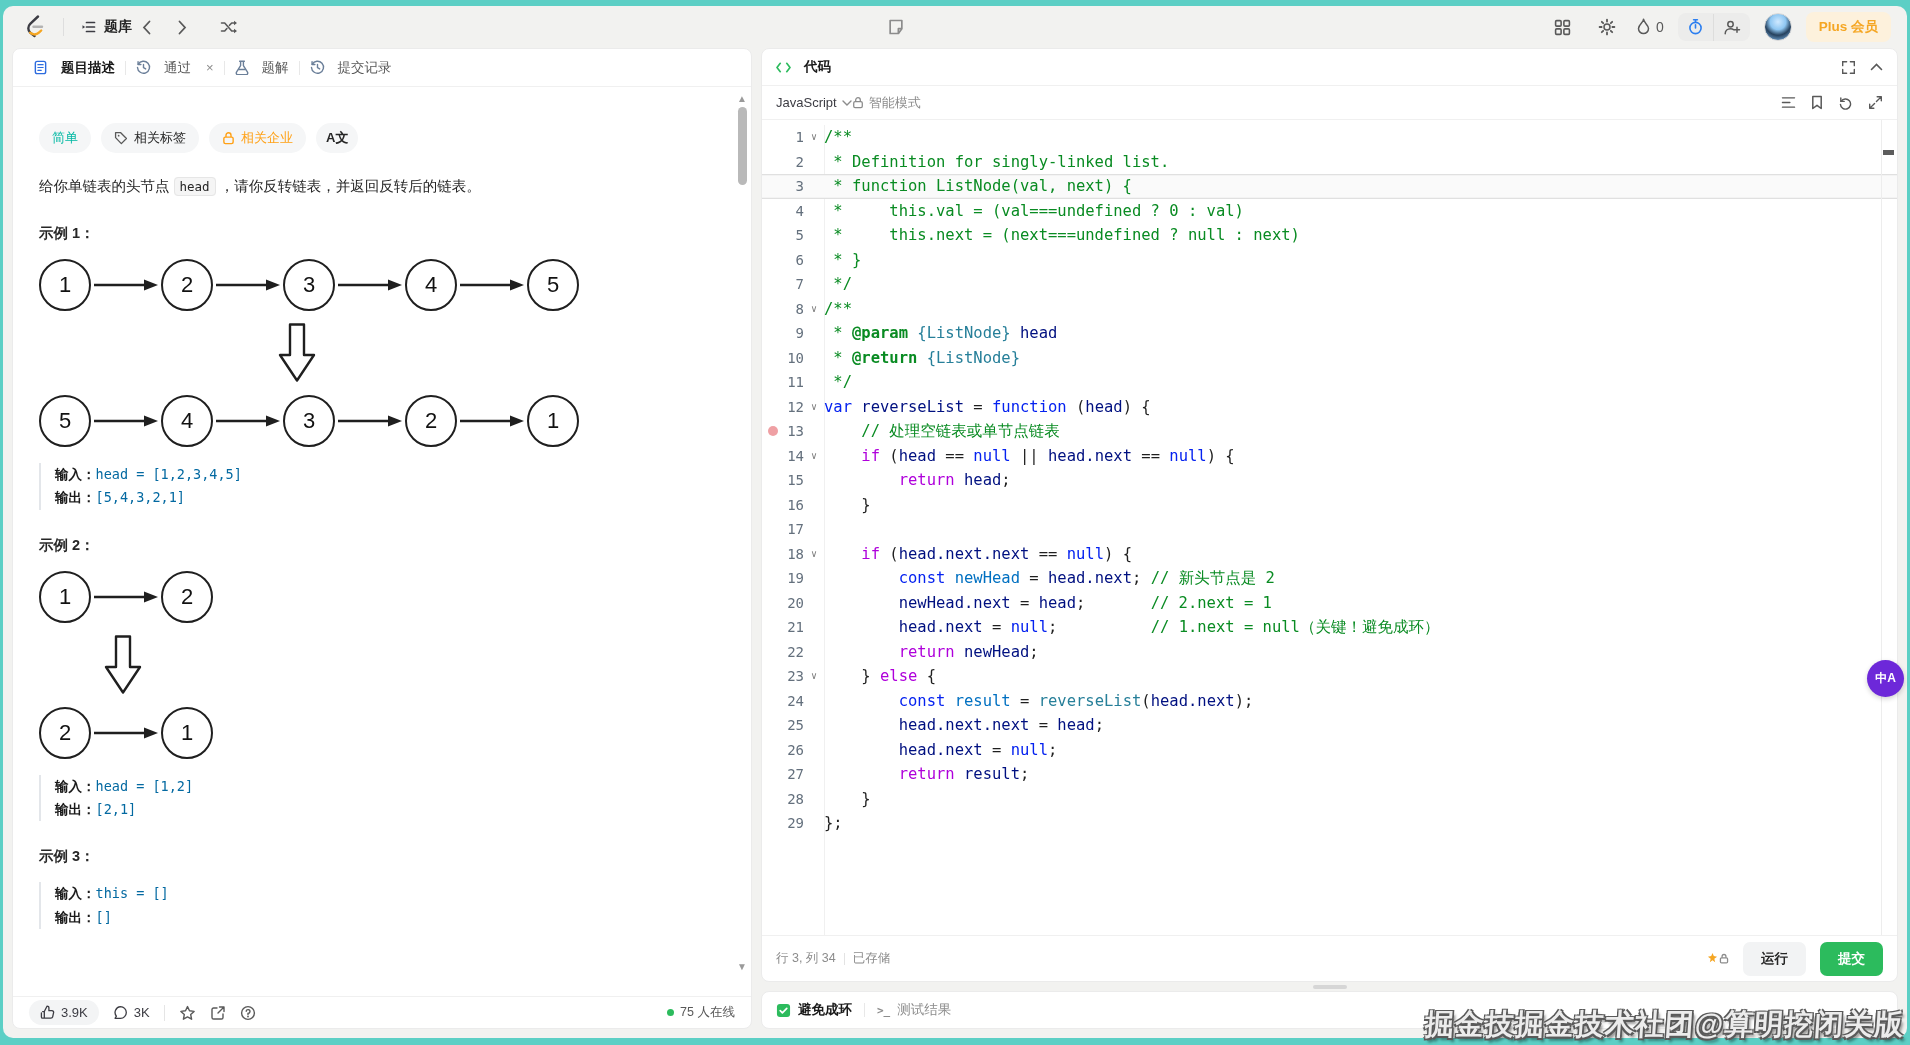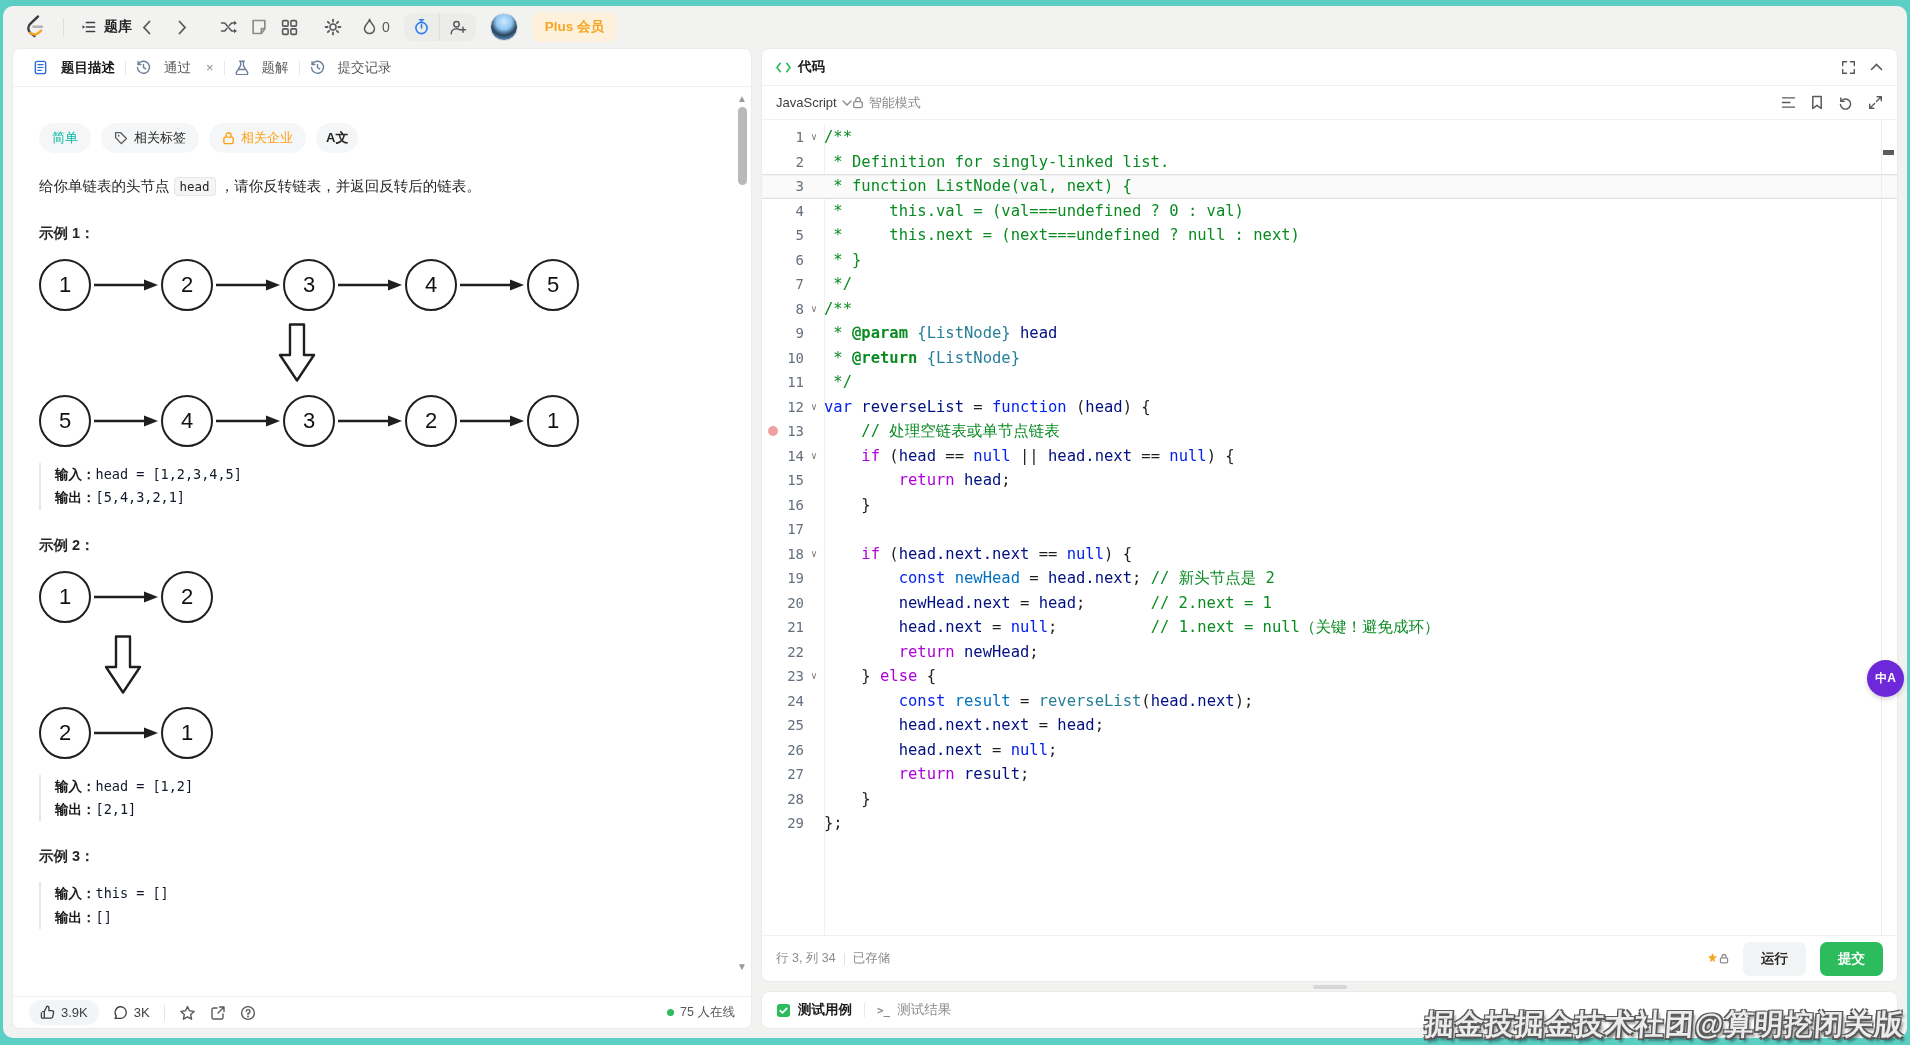--- a/index.html
+++ b/index.html
@@ -10,21 +10,21 @@
     font-family:"Liberation Sans", sans-serif;
     color:#262626;
     position:relative;
   }
   .app {
     position:absolute; top:6px; left:3px; right:3px; bottom:7px;
     background:#f2f2f0; border-radius:10px;
     display:flex; flex-direction:column; overflow:hidden;
   }
   
-  .topbar { height:42px; flex:none; display:flex; align-items:center; justify-content:flex-start; padding:0 16px; }
+  .topbar { height:42px; flex:none; display:flex; align-items:center; justify-content:space-between; padding:0 16px; }
   .topbar .cluster { display:flex; align-items:center; gap:10px; }
   .tb-icon { width:30px; height:30px; display:flex; align-items:center; justify-content:center; border-radius:6px; color:#595959; }
   .tb-icon svg { display:block; }
   .tb-divider { width:1px; height:18px; background:#dedede; margin:0 4px; }
   .problemset { display:flex; align-items:center; gap:6px; font-size:14px; font-weight:600; color:#262626; }
   .nav-arrow { font-size:15px; color:#595959; width:26px; text-align:center; }
   .streak { display:flex; align-items:center; gap:5px; color:#595959; font-size:14px; }
   .pill-group { display:flex; align-items:center; background:#ececeb; border-radius:8px; overflow:hidden; }
   .pill-group .seg { padding:5px 9px; display:flex; align-items:center; }
   .pill-group .seg + .seg { border-left:1px solid #dddddc; }
@@ -54,36 +54,36 @@
   .desc { margin-top:22px; font-size:14.5px; line-height:1.6; }
   .code-chip { font-family:"DejaVu Sans Mono", monospace; font-size:12.5px; background:#f5f5f5; border:1px solid #e6e6e6; border-radius:4px; padding:1px 5px; color:#262626; }
   .example-label { font-weight:700; font-size:14.5px; margin-top:26px; }
   .ll-diagram { margin-top:16px; }
   .ll-row { display:flex; align-items:center; }
   .ll-node { width:52px; height:52px; border:2.4px solid #1f1f1f; border-radius:50%; display:flex; align-items:center; justify-content:center; font-size:22px; color:#111; background:#fff; flex:none; }
   .ll-arrow { flex:none; margin:0 3px; }
   .ll-down { margin:12px 0; }
   .io-block { margin-top:16px; border-left:2px solid #e3e6ea; padding-left:14px; font-size:13.5px; line-height:1.65; }
   .io-block .lbl { font-weight:700; color:#1a1a1a; }
-  .io-block .val { font-family:"DejaVu Sans Mono", monospace; color:#0f172a; }
+  .io-block .val { font-family:"DejaVu Sans Mono", monospace; color:#0369a1; }
   .lp-footer { flex:none; height:32px; border-top:1px solid #f0f0f0; display:flex; align-items:center; justify-content:space-between; padding:0 16px; }
   .lpf-left { display:flex; align-items:center; gap:14px; color:#595959; }
   .count-pill { display:flex; align-items:center; gap:6px; background:#f3f4f5; border-radius:999px; padding:5px 11px; font-size:13px; color:#3c3c43; }
   .plain-count { display:flex; align-items:center; gap:6px; font-size:13px; color:#3c3c43; }
   .foot-sep { width:1px; height:16px; background:#e5e5e5; }
   .online { display:flex; align-items:center; gap:6px; font-size:12.5px; color:#595959; }
   .online .dot { width:7px; height:7px; border-radius:50%; background:#2cbb5d; }
   
   .lp-scroll-arrow { position:absolute; right:4px; color:#9a9a9a; font-size:10px; }
   .lp-thumb { position:absolute; right:4px; top:26px; width:9px; height:78px; background:#b9b9b9; border-radius:5px; }
   
   .right-col { flex:1; min-width:0; display:flex; flex-direction:column; gap:9px; }
   .code-panel { flex:1; min-height:0; display:flex; flex-direction:column; position:relative; overflow:hidden; }
   .cp-header { height:37px; flex:none; display:flex; align-items:center; justify-content:space-between; padding:0 14px; border-bottom:1px solid #f0f0f0; }
-  .cp-title { display:flex; align-items:center; gap:7px; font-size:13.5px; font-weight:700; color:#1a1a1a; }
+  .cp-title { display:flex; align-items:center; gap:13px; font-size:13.5px; font-weight:700; color:#1a1a1a; }
   .cp-hdr-icons { display:flex; align-items:center; gap:14px; color:#595959; }
   .cp-toolbar { height:34px; flex:none; display:flex; align-items:center; justify-content:space-between; padding:0 14px; border-bottom:1px solid #f0f0f0; }
   .cpt-left { display:flex; align-items:center; gap:0; }
   .lang-select { display:flex; align-items:center; gap:5px; font-size:13px; color:#3c3c43; }
   .mode-toggle { display:flex; align-items:center; gap:5px; font-size:13px; color:#8c8c8c; }
   .cpt-right { display:flex; align-items:center; gap:15px; color:#595959; }
   .code-area { flex:1; min-height:0; position:relative; overflow:hidden; padding-top:5px;
     font-family:"DejaVu Sans Mono", monospace; font-size:15.5px; }
   .code-area .guide { position:absolute; left:62px; top:5px; bottom:0; width:1px; background:#f0f0f0; }
   .code-line { display:flex; height:24.5px; line-height:24.5px; position:relative; }
@@ -673,21 +673,21 @@
         </div>
       </div>
 
       <div class="panel bottom-bar">
         <div class="drag-handle"></div>
         <div class="bb-tab active">
           <svg width="15" height="15" viewBox="0 0 16 16">
               <rect x="1" y="1" width="14" height="14" rx="3.2" fill="#2cbb5d"></rect>
               <path d="M4.5 8.2l2.3 2.3 4.7-4.8" stroke="#fff" stroke-width="1.8" fill="none" stroke-linecap="round" stroke-linejoin="round"></path>
             </svg>
-          <span>测试用例</span>
+          <span>避免成环</span>
         </div>
         <span class="bb-sep"></span>
         <div class="bb-tab inactive">
           <span class="terminal-glyph">&gt;_</span>
           <span>测试结果</span>
         </div>
       </div>
     </div>
   </div>
 </div>

